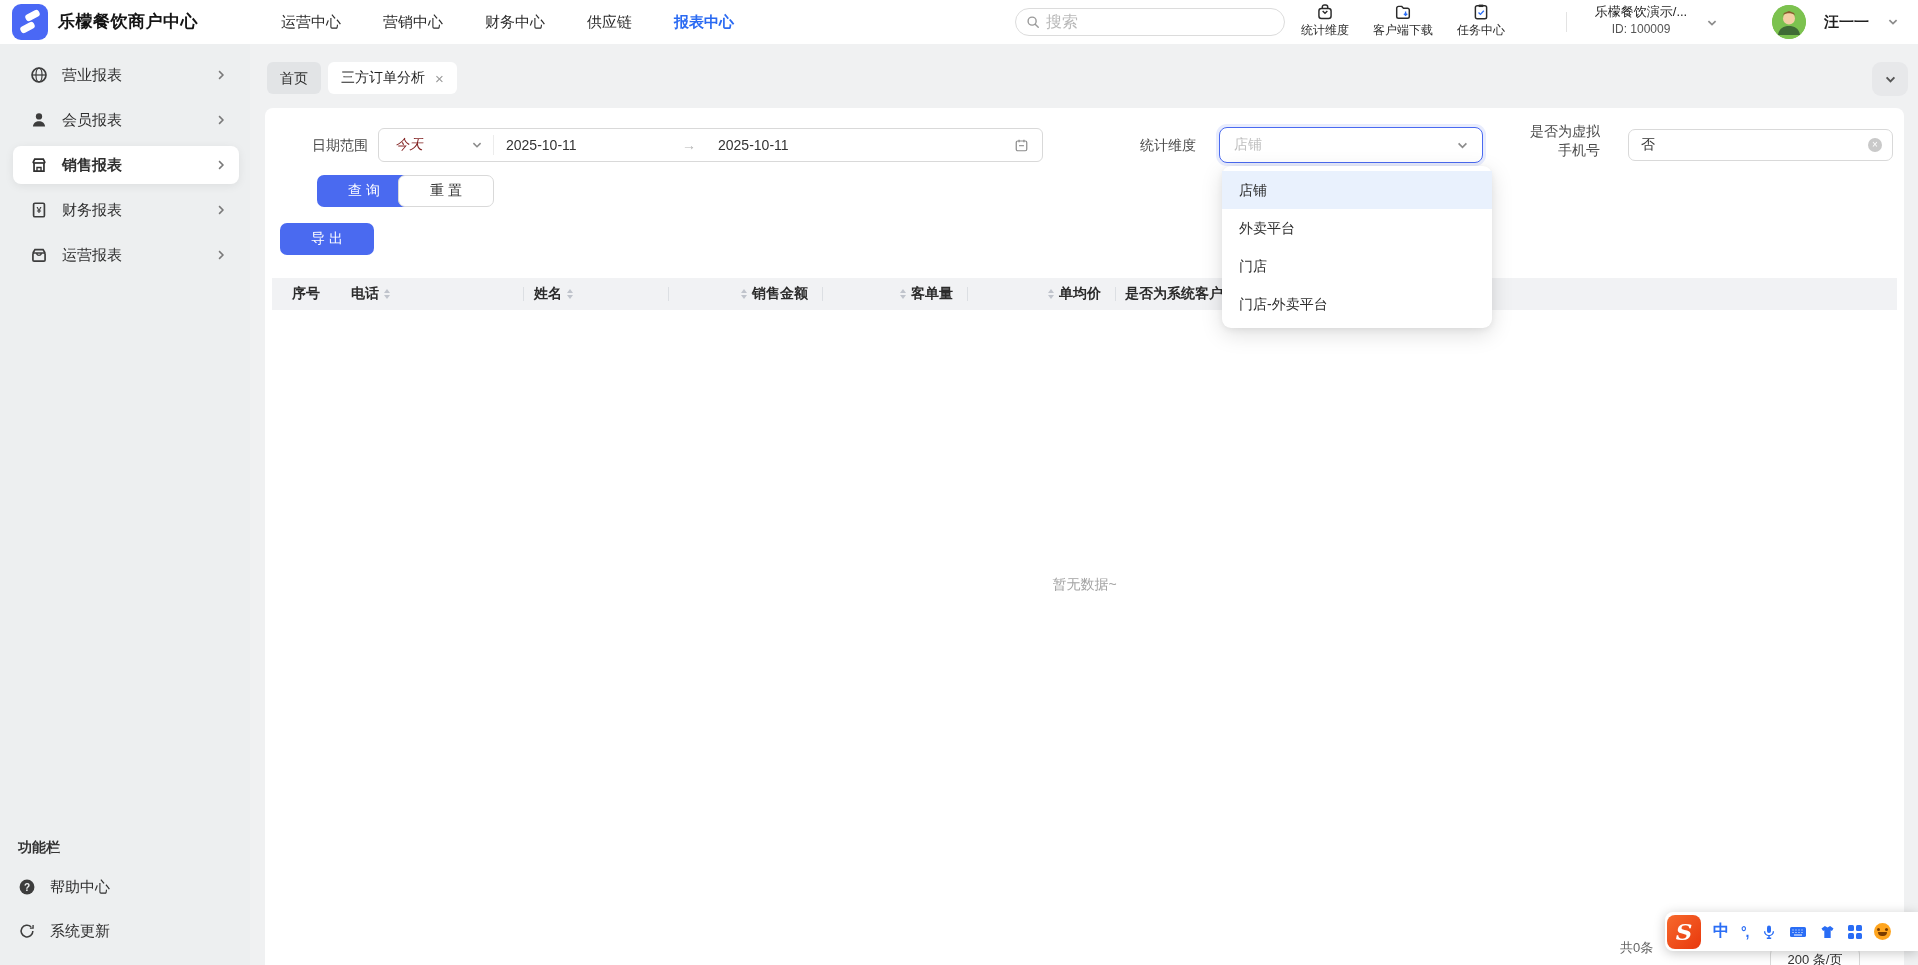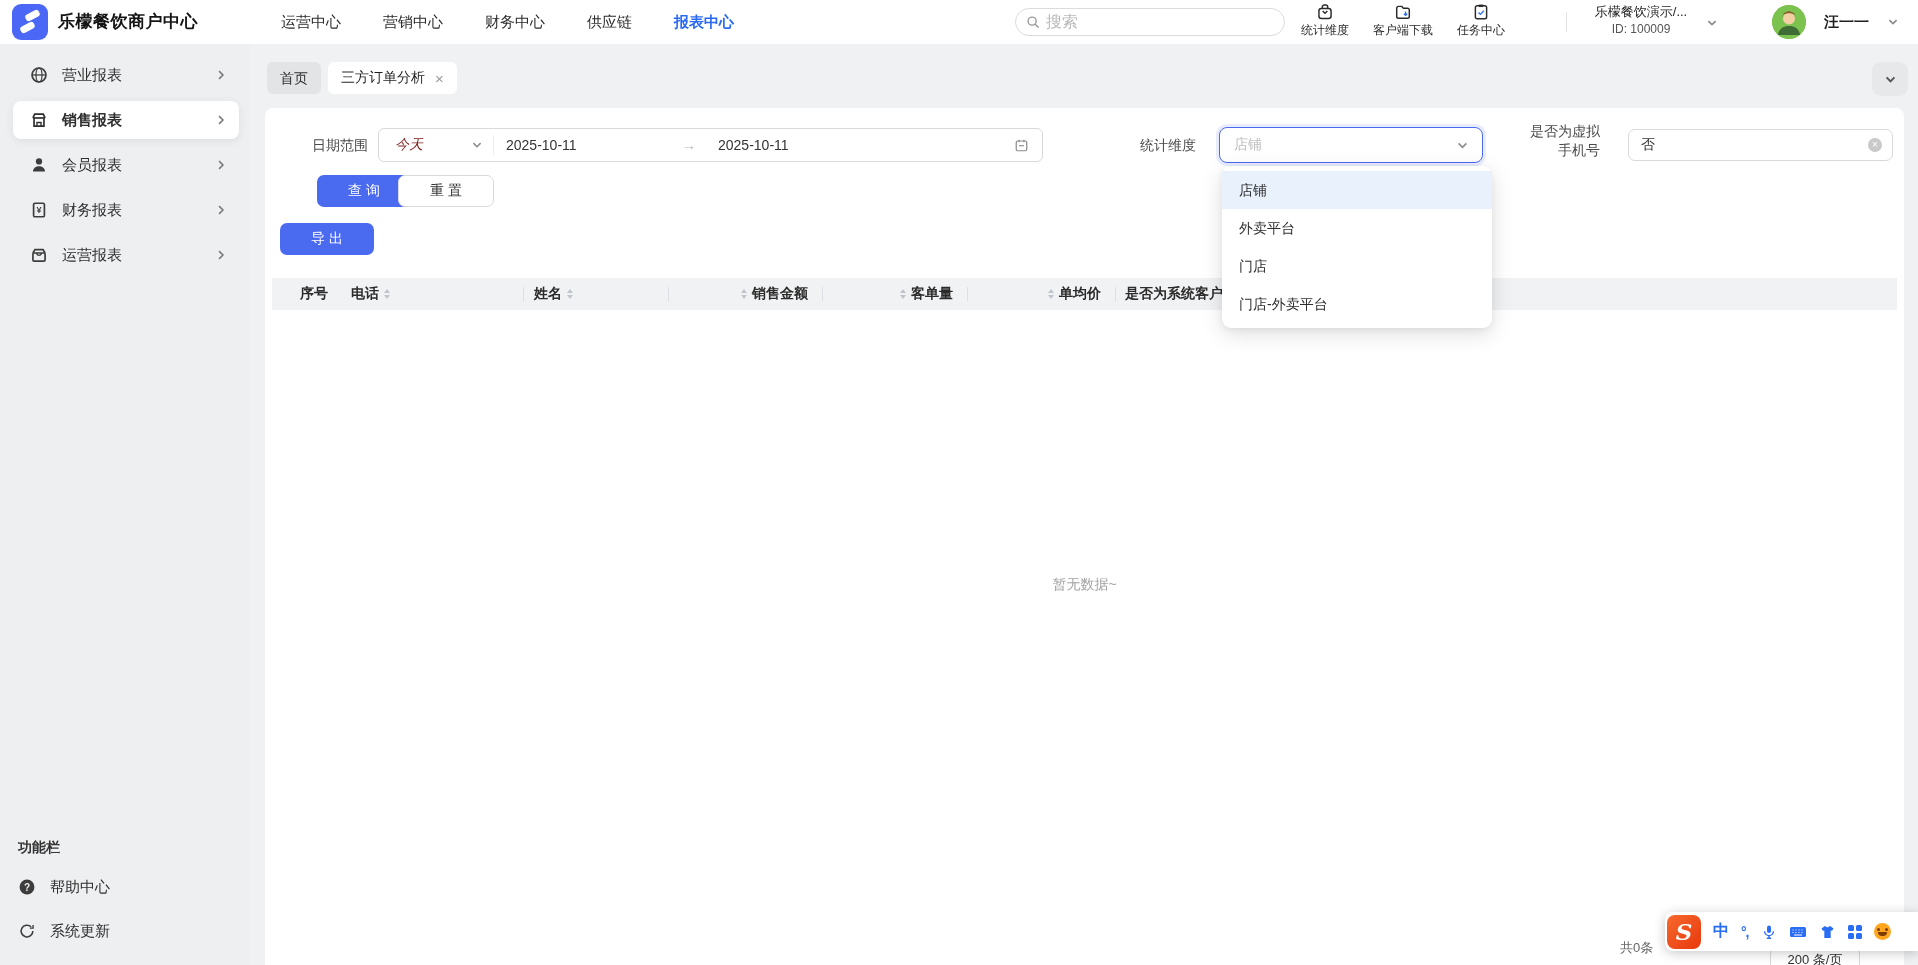--- a/index.html
+++ b/index.html
@@ -95,21 +95,21 @@
   .btn-query { left:52px; top:67px; }
   .btn-reset { left:133px; top:67px; }
   .btn-export { left:15px; top:115px; }
 
   
   .thead { position:absolute; left:7px; right:7px; top:170px; height:32px; background:#f1f2f4;
            display:flex; font-size:14px; font-weight:bold; color:#2b2b2b; }
   .th { display:flex; align-items:center; height:100%; padding:0 11px; position:relative; gap:3px; }
   .th.sep::before { content:""; position:absolute; left:0; top:9px; width:1px; height:14px; background:#dcdfe3; }
   .th.num { justify-content:flex-end; padding:0 14px; }
-  .c0{width:68px; padding-left:28px;} .c1{width:183px;} .c2{width:145px;} .c3{width:154px;}
+  .c0{width:68px; padding-left:20px;} .c1{width:183px;} .c2{width:145px;} .c3{width:154px;}
   .c4{width:145px;} .c5{width:148px;} .c6{width:210px; padding-left:10px;} .c7{flex:1;}
   .caret { display:inline-flex; flex-direction:column; gap:2px; margin:0 2px; }
   .caret i { width:0; height:0; border-left:3.5px solid transparent; border-right:3.5px solid transparent; }
   .caret .up { border-bottom:4px solid #c0c4cc; }
   .caret .dn { border-top:4px solid #c0c4cc; }
 
   .empty { position:absolute; left:0; right:0; top:468px; text-align:center; font-size:14px; color:#a3a3a3; }
 
   
   .pg-total { position:absolute; left:1355px; top:831px; font-size:13px; color:#666; }
@@ -244,44 +244,44 @@
           <path d="M1.8 8h12.4" stroke-width="1.1"></path>
       </svg>
     </span>
     <span class="grow">营业报表</span>
     <span>
       <svg width="12" height="12" viewBox="0 0 10 10" fill="none" stroke="#7a7a7a" stroke-width="1.3">
           <path d="M3.4 1.8l3.2 3.2-3.2 3.2"></path>
         </svg>
     </span>
   </div>
+  <div class="side-item">
+    <span>
+      <svg width="18" height="18" viewBox="0 0 16 16" fill="#3d3d3d">
+        <circle cx="8" cy="4.8" r="2.8"></circle>
+          <path d="M2.6 13.8c.3-3.2 2.7-4.7 5.4-4.7s5.1 1.5 5.4 4.7z"></path>
+      </svg>
+    </span>
+    <span class="grow">会员报表</span>
+    <span>
+      <svg width="12" height="12" viewBox="0 0 10 10" fill="none" stroke="#7a7a7a" stroke-width="1.3">
+          <path d="M3.4 1.8l3.2 3.2-3.2 3.2"></path>
+        </svg>
+    </span>
+  </div>
   <div class="side-item active">
     <span>
       <svg width="18" height="18" viewBox="0 0 16 16" fill="none" stroke="#2f2f2f" stroke-width="1.5">
         <path d="M2.6 6.2L4.2 2.8h7.6l1.6 3.4"></path>
         <path d="M2.6 6.2h10.8"></path>
         <path d="M3.6 6.4v7h8.8v-7"></path>
         <path d="M6.2 13.4v-3.2h3.6v3.2" stroke-width="1.2"></path>
       </svg>
     </span>
     <span class="grow">销售报表</span>
-    <span>
-      <svg width="12" height="12" viewBox="0 0 10 10" fill="none" stroke="#7a7a7a" stroke-width="1.3">
-          <path d="M3.4 1.8l3.2 3.2-3.2 3.2"></path>
-        </svg>
-    </span>
-  </div>
-  <div class="side-item">
-    <span>
-      <svg width="18" height="18" viewBox="0 0 16 16" fill="#3d3d3d">
-        <circle cx="8" cy="4.8" r="2.8"></circle>
-          <path d="M2.6 13.8c.3-3.2 2.7-4.7 5.4-4.7s5.1 1.5 5.4 4.7z"></path>
-      </svg>
-    </span>
-    <span class="grow">会员报表</span>
     <span>
       <svg width="12" height="12" viewBox="0 0 10 10" fill="none" stroke="#7a7a7a" stroke-width="1.3">
           <path d="M3.4 1.8l3.2 3.2-3.2 3.2"></path>
         </svg>
     </span>
   </div>
   <div class="side-item">
     <span>
       <svg width="18" height="18" viewBox="0 0 16 16">
         <rect x="3.2" y="2" width="9.6" height="12" rx="1.2" fill="none" stroke="#3d3d3d" stroke-width="1.5"></rect>

